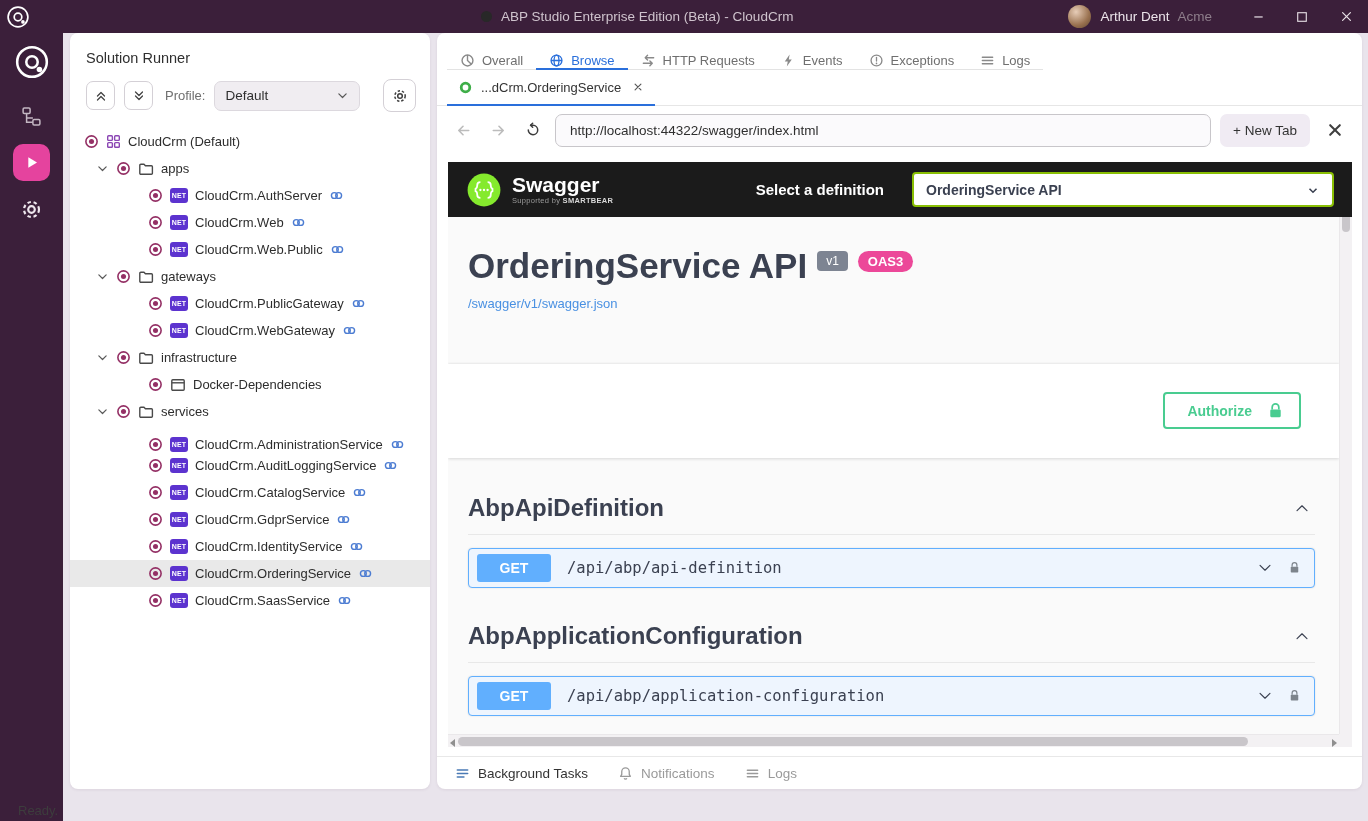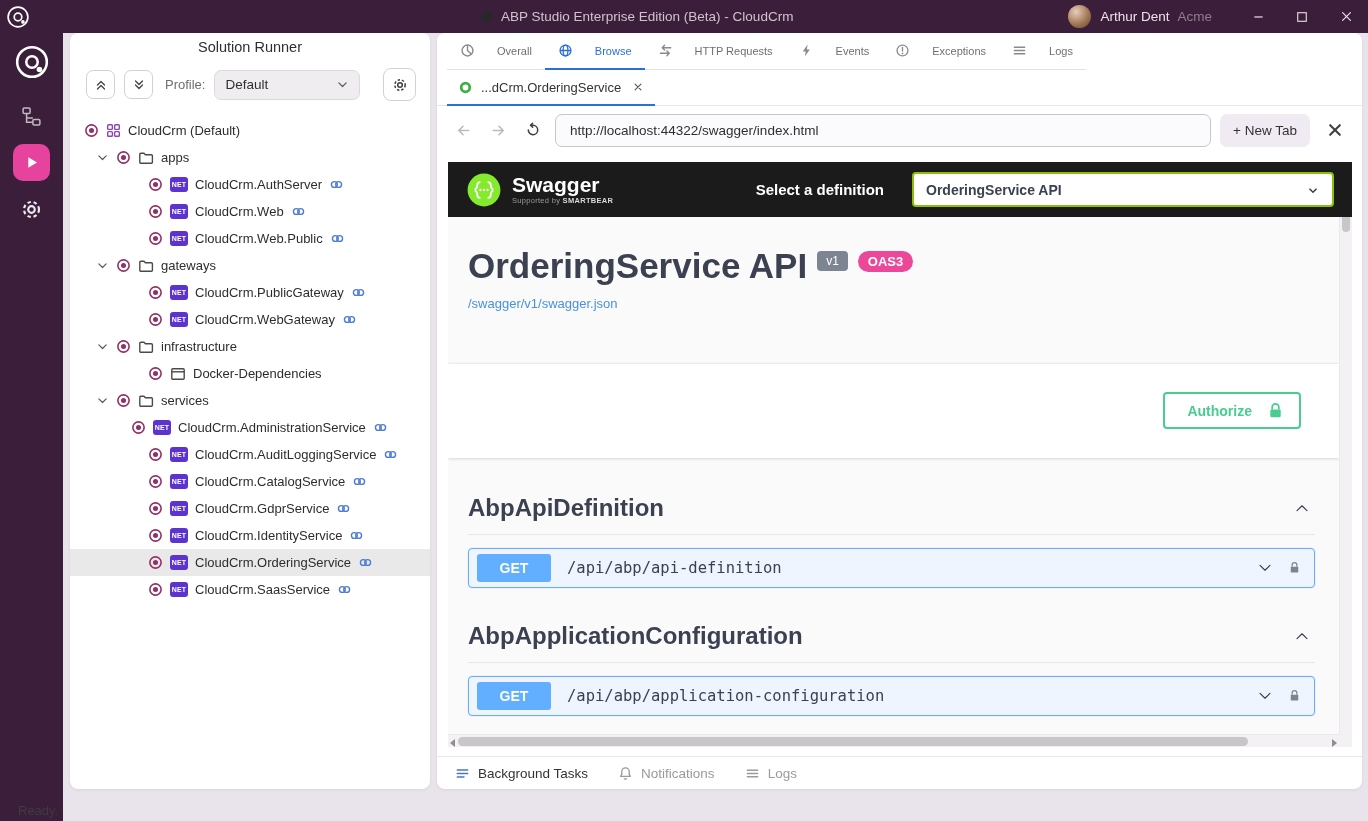--- a/index.html
+++ b/index.html
@@ -34,39 +34,39 @@
   .rail-items { margin-top:26px; display:flex; flex-direction:column; align-items:center; gap:17px; }
   .play-btn { width:37px; height:37px; border-radius:10px; background:#e5439e;
     display:flex; align-items:center; justify-content:center; }
 
   
   .panel { position:absolute; background:#fff; border-radius:8px; box-shadow:0 1px 3px rgba(60,30,60,.08); }
   .solution { left:70px; top:33px; width:360px; height:756px; overflow:hidden; }
   .main { left:437px; top:33px; width:925px; height:756px; display:flex; flex-direction:column; overflow:hidden; }
 
   
-  .sr-title { padding:6px 16px 7px; font-size:14.5px; color:#2f2f2f;text-align:center; }
+  .sr-title { padding:17px 16px 7px; font-size:14.5px; color:#2f2f2f; }
   .sr-toolbar { display:flex; align-items:center; gap:9px; padding:6px 14px 6px 16px; }
   .sr-btn { width:29px; height:29px; border:1px solid #d4d0d6; border-radius:7px; background:#fff;
     display:flex; align-items:center; justify-content:center; padding:0; }
   .profile-label { color:#6f6f6f; font-size:13px; margin-left:3px; }
   .profile-select { width:146px; height:30px; background:#f0edf1; border:1px solid #dcd8de; border-radius:7px;
     display:flex; align-items:center; justify-content:space-between; padding:0 10px; font-size:13.5px; color:#2f2f2f; }
   .sr-gear { margin-left:auto; width:33px; height:33px; border:1px solid #d4d0d6; border-radius:8px; background:#fff;
     display:flex; align-items:center; justify-content:center; padding:0; }
   .tree { margin-top:10px; }
   .tree-row { height:27px; display:flex; align-items:center; gap:7px; font-size:13px; color:#2d2d2d; white-space:nowrap; }
   .tree-row.selected { background:#e9e9e9; }
   .net-badge { width:18px; height:15px; background:#5c33cf; border-radius:3px; color:#fff; font-size:7px;
     font-weight:bold; display:inline-flex; align-items:center; justify-content:center; letter-spacing:.2px; }
 
   
   .main-tabs { display:flex; align-items:stretch; height:37px; margin-left:10px; width:fit-content;
     border-bottom:1px solid #e3e3e3; }
-  .main-tab { display:flex; align-items:center; gap:22px; padding:0 13px; font-size:11px; color:#6f6f6f;
+  .main-tab { display:flex; align-items:flex-end; gap:7px; padding:0 13px; font-size:13px; color:#6f6f6f;
     border-bottom:2px solid transparent; margin-bottom:-1px; cursor:default; }
   .main-tab .icon { color:#8a8a8a; }
   .main-tab.active { color:#2a6fdb; border-bottom-color:#2a6fdb; }
   .main-tab.active .icon { color:#2a6fdb; }
 
   
   .tabstrip { height:36px; border-bottom:1px solid #e6e6e6; display:flex; align-items:stretch; padding-left:10px; }
   .browser-tab { display:flex; align-items:center; gap:9px; padding:0 12px; font-size:13px; color:#333;
     border-bottom:2px solid #2a6fdb; margin-bottom:-1px; }
   .tab-close { margin-left:3px; }
@@ -434,21 +434,21 @@
             <circle cx="8" cy="8" r="2.7" fill="#943065"></circle>
           </svg>
         </span>
         <span class="icon" style="width:16px;height:16px">
           <svg viewBox="0 0 16 16" fill="none" stroke="#4a4a4a" stroke-width="1.4">
             <path d="M1.8 4.2a1 1 0 011-1h3.2l1.4 1.6h6a1 1 0 011 1v6.4a1 1 0 01-1 1H2.8a1 1 0 01-1-1z" stroke-linejoin="round"></path>
           </svg>
         </span>
         <span class="tree-label">services</span>
       </div>
-      <div class="tree-row" style="padding-left: 61px;">
+      <div class="tree-row" style="padding-left: 78px; align-items: flex-end;">
         <span class="icon" style="width:15px;height:15px">
           <svg viewBox="0 0 16 16">
             <circle cx="8" cy="8" r="6" fill="none" stroke="#943065" stroke-width="1.7"></circle>
             <circle cx="8" cy="8" r="2.7" fill="#943065"></circle>
           </svg>
         </span>
         <span class="net-badge">NET</span>
         <span class="tree-label">CloudCrm.AdministrationService</span>
         <span class="icon" style="width:15px;height:15px">
           <svg viewBox="0 0 16 16" fill="none" stroke="#4c7cd2" stroke-width="1.5">

